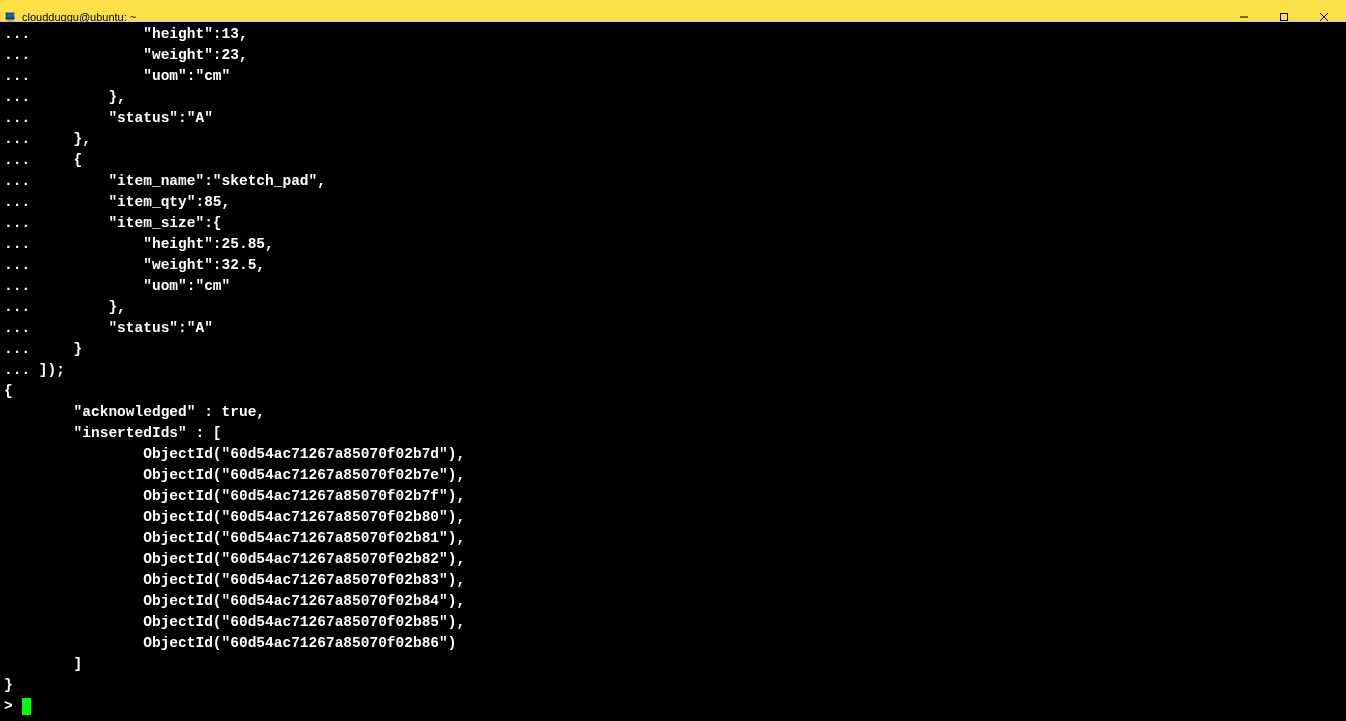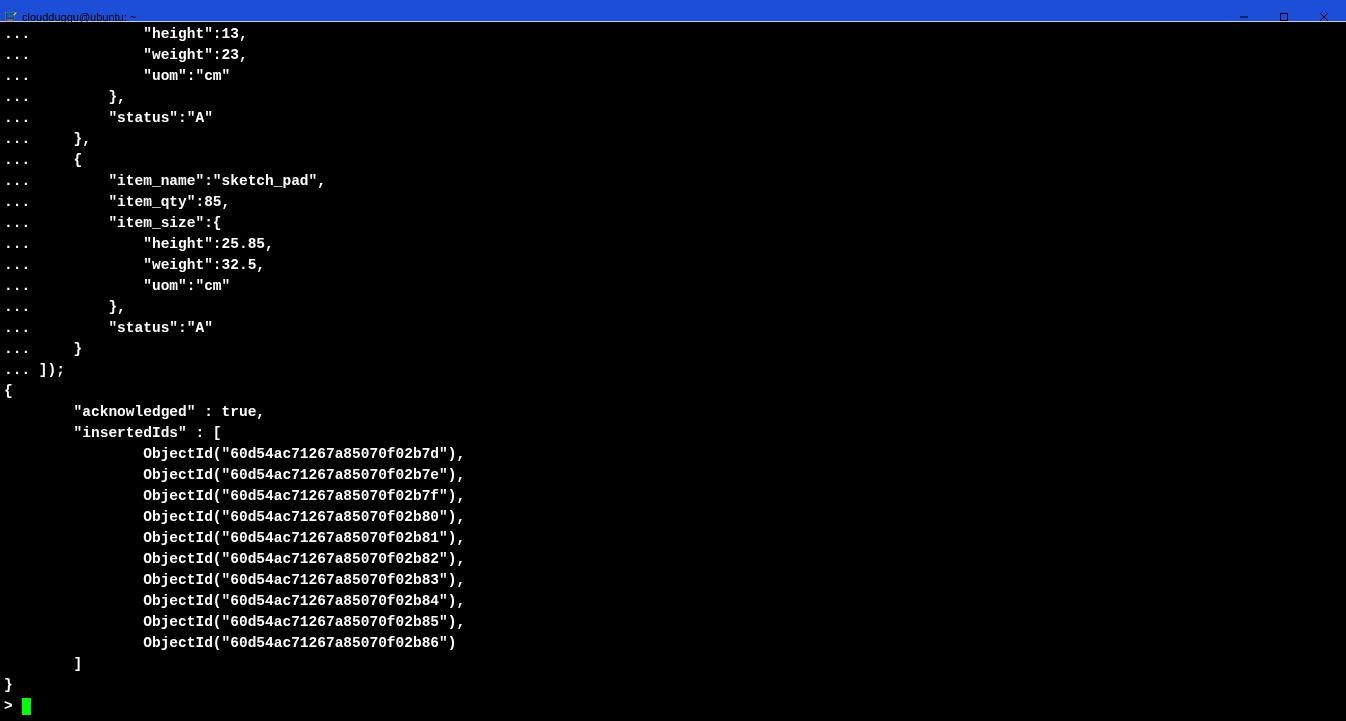--- a/index.html
+++ b/index.html
@@ -16,21 +16,21 @@
     }
     .window {
       width: 100%;
       height: 100%;
       background: #fff;
       display: flex;
       flex-direction: column;
     }
     .titlebar {
       height: 22px;
-      background: #1d4ed8;
+      background: #fde047;
       display: flex;
       align-items: center;
       justify-content: space-between;
       padding: 12px 2px 0 4px;
       border-bottom: 1px solid #ccc;
     }
     .titlebar-left {
       display: flex;
       align-items: center;
       gap: 4px;

